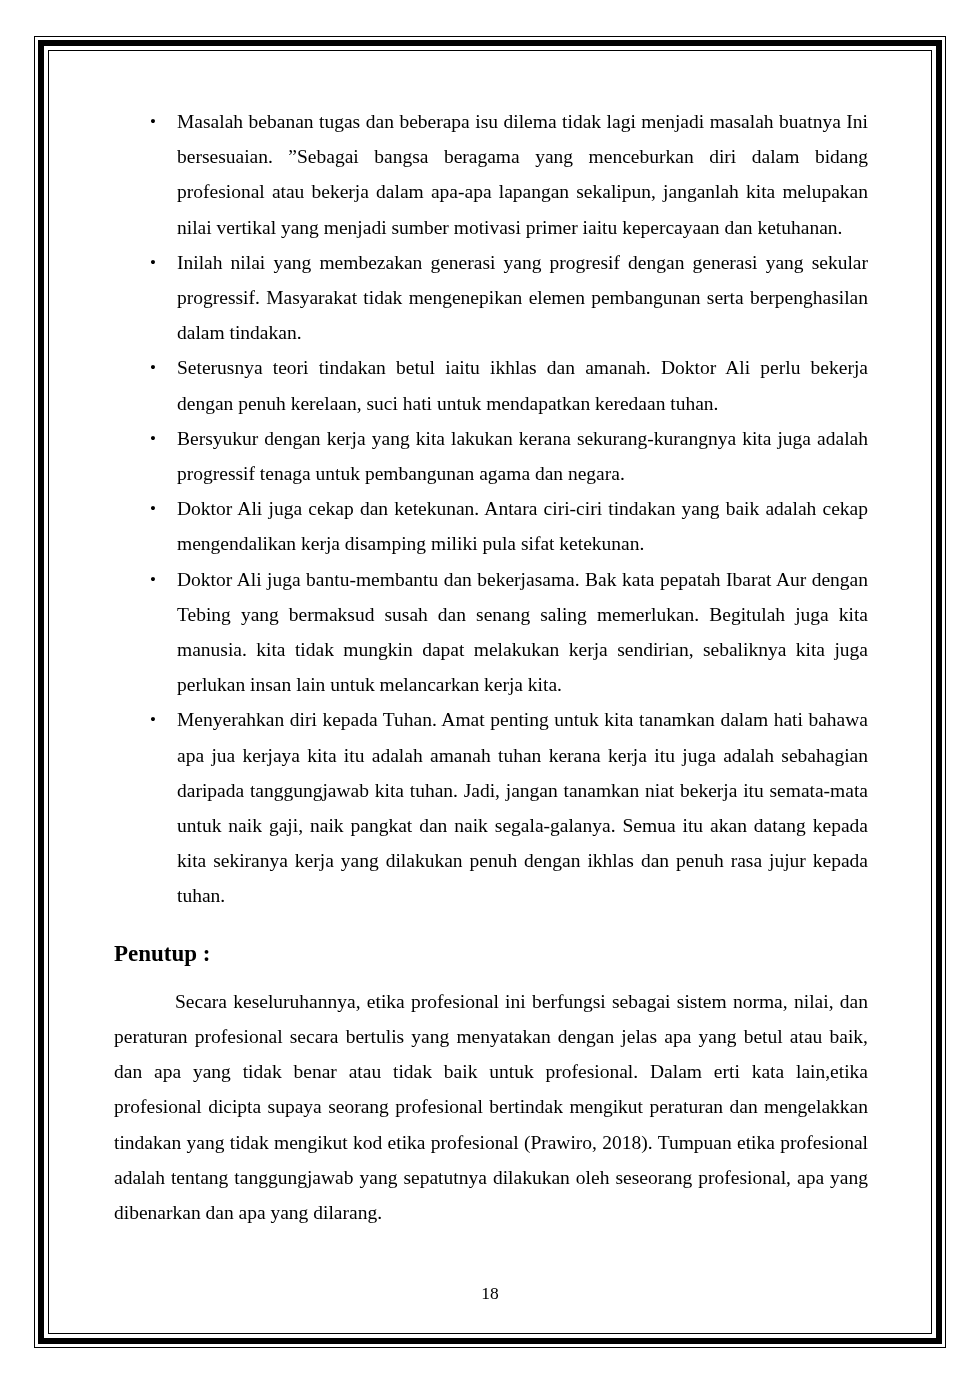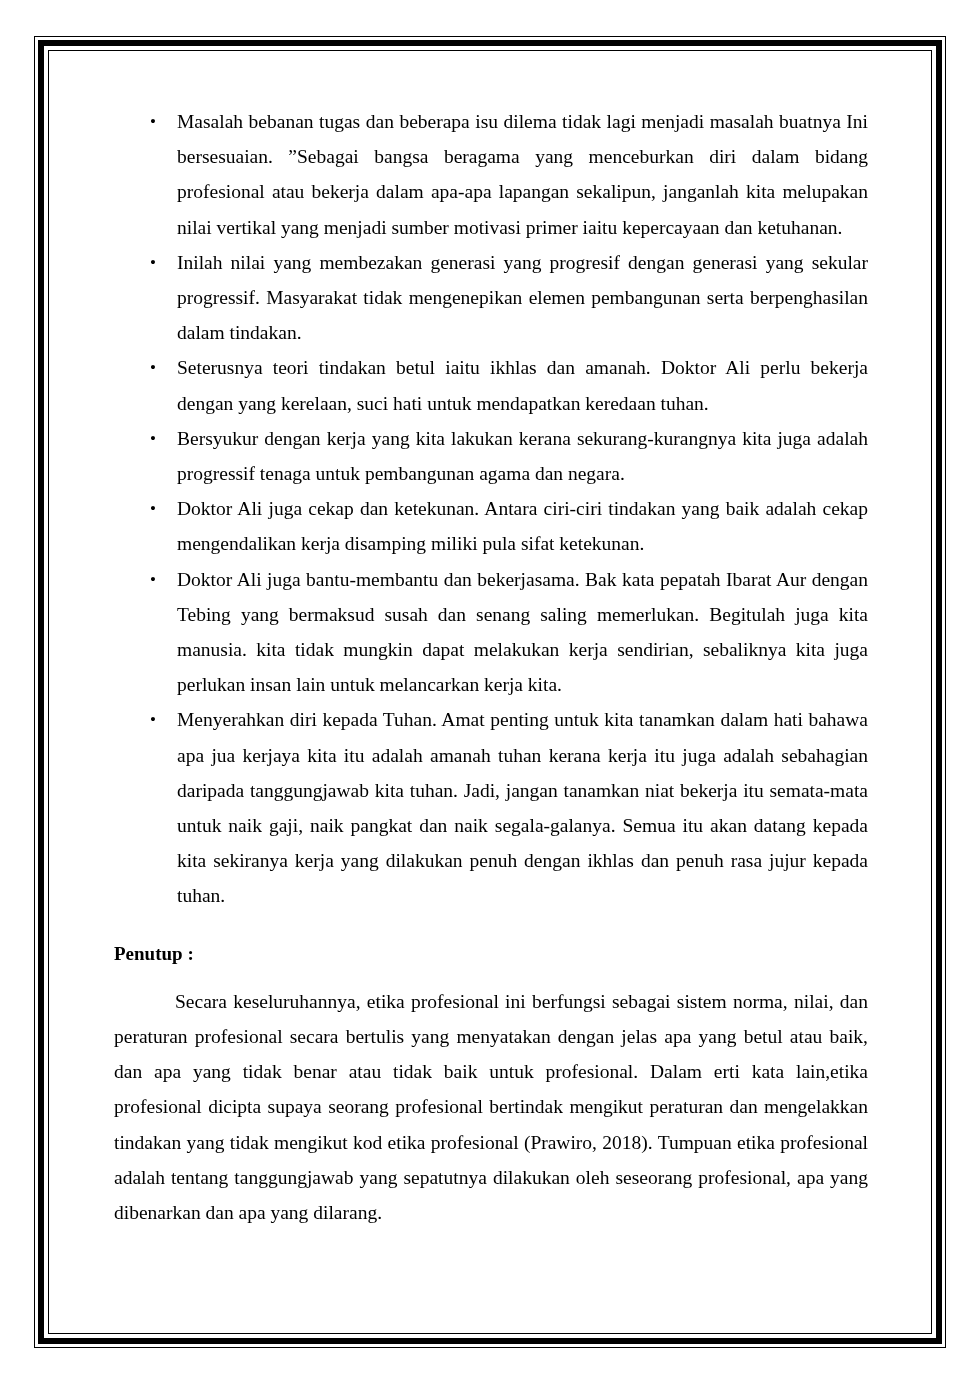--- a/index.html
+++ b/index.html
@@ -80,21 +80,21 @@
   .bullet-item .dot {
     position: absolute;
     left: 36px;
     top: 0;
     width: 10px;
     line-height: 35.2px;
     font-size: 17px;
   }
 
   .section-heading {
-    font-size: 19px;
+    font-size: 23px;
     line-height: 35.2px;
     font-weight: bold;
     margin: 22px 0 0 0;
     text-align: left;
   }
 
   .body-para {
     font-size: 19.5px;
     line-height: 35.2px;
     text-align: justify;
@@ -131,21 +131,21 @@
       <li class="bullet-item">
         <span class="dot">•</span>
         <span>Masalah bebanan tugas dan beberapa isu dilema tidak lagi menjadi masalah buatnya Ini bersesuaian. ”Sebagai bangsa beragama yang menceburkan diri dalam bidang profesional atau bekerja dalam apa-apa lapangan sekalipun, janganlah kita melupakan nilai vertikal yang menjadi sumber motivasi primer iaitu kepercayaan dan ketuhanan.</span>
       </li>
       <li class="bullet-item">
         <span class="dot">•</span>
         <span>Inilah nilai yang membezakan generasi yang progresif dengan generasi yang sekular progressif. Masyarakat tidak mengenepikan elemen pembangunan serta berpenghasilan dalam tindakan.</span>
       </li>
       <li class="bullet-item">
         <span class="dot">•</span>
-        <span>Seterusnya teori tindakan betul iaitu ikhlas dan amanah.  Doktor Ali perlu bekerja dengan yang kerelaan, suci hati untuk mendapatkan keredaan tuhan.</span>
+        <span>Seterusnya teori tindakan betul iaitu ikhlas dan amanah.  Doktor Ali perlu bekerja dengan penuh kerelaan, suci hati untuk mendapatkan keredaan tuhan.</span>
       </li>
       <li class="bullet-item">
         <span class="dot">•</span>
         <span>Bersyukur dengan kerja yang kita lakukan kerana sekurang-kurangnya kita juga adalah progressif tenaga untuk pembangunan agama dan negara.</span>
       </li>
       <li class="bullet-item">
         <span class="dot">•</span>
         <span>Doktor Ali juga cekap dan ketekunan. Antara ciri-ciri tindakan yang baik adalah cekap mengendalikan kerja disamping miliki pula sifat ketekunan.</span>
       </li>
       <li class="bullet-item">
@@ -157,14 +157,15 @@
         <span>Menyerahkan diri kepada Tuhan. Amat penting untuk kita tanamkan dalam hati bahawa apa jua kerjaya kita itu adalah amanah tuhan kerana kerja itu juga adalah sebahagian daripada tanggungjawab kita tuhan. Jadi, jangan tanamkan niat bekerja itu semata-mata untuk naik gaji, naik pangkat dan naik segala-galanya. Semua itu akan datang kepada kita sekiranya kerja yang dilakukan penuh dengan ikhlas dan penuh rasa jujur kepada tuhan.</span>
       </li>
     </ul>
 
     <p class="section-heading">Penutup :</p>
 
     <p class="body-para">Secara keseluruhannya, etika profesional ini berfungsi sebagai sistem norma, nilai, dan peraturan profesional secara bertulis yang menyatakan dengan jelas apa yang betul atau baik, dan apa yang tidak benar atau tidak baik untuk profesional. Dalam erti kata lain,etika profesional dicipta supaya seorang profesional bertindak mengikut peraturan dan mengelakkan tindakan yang tidak mengikut kod etika profesional (Prawiro, 2018). Tumpuan etika profesional adalah tentang tanggungjawab yang sepatutnya dilakukan oleh seseorang profesional, apa yang dibenarkan dan apa yang dilarang.</p>
 
   </div>
 
+  <div class="page-number">18</div>
 
 </div>
 
 </body></html>

